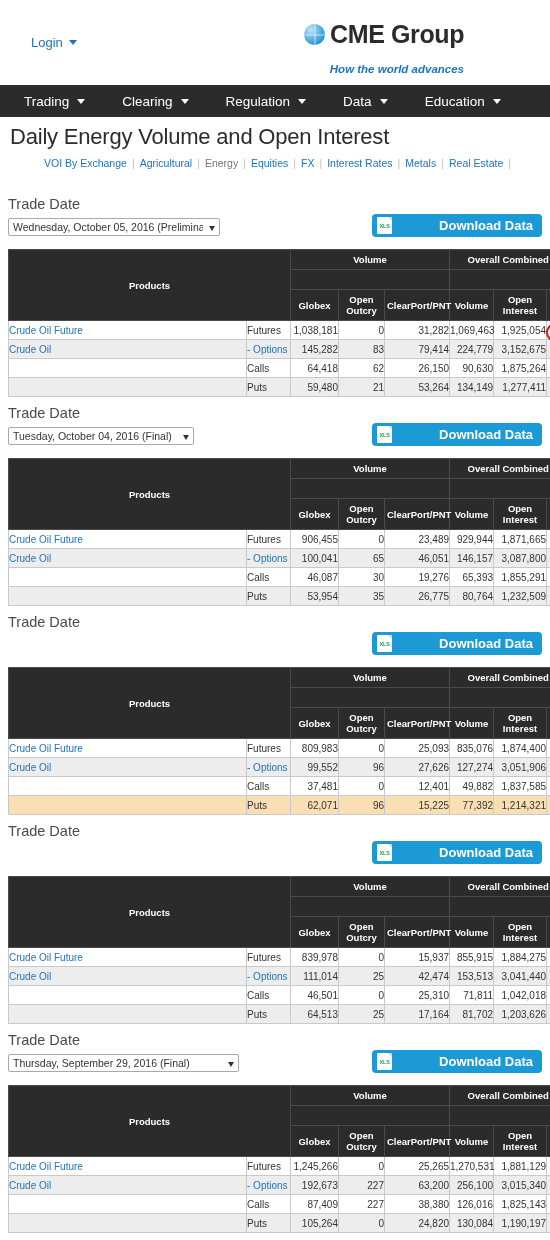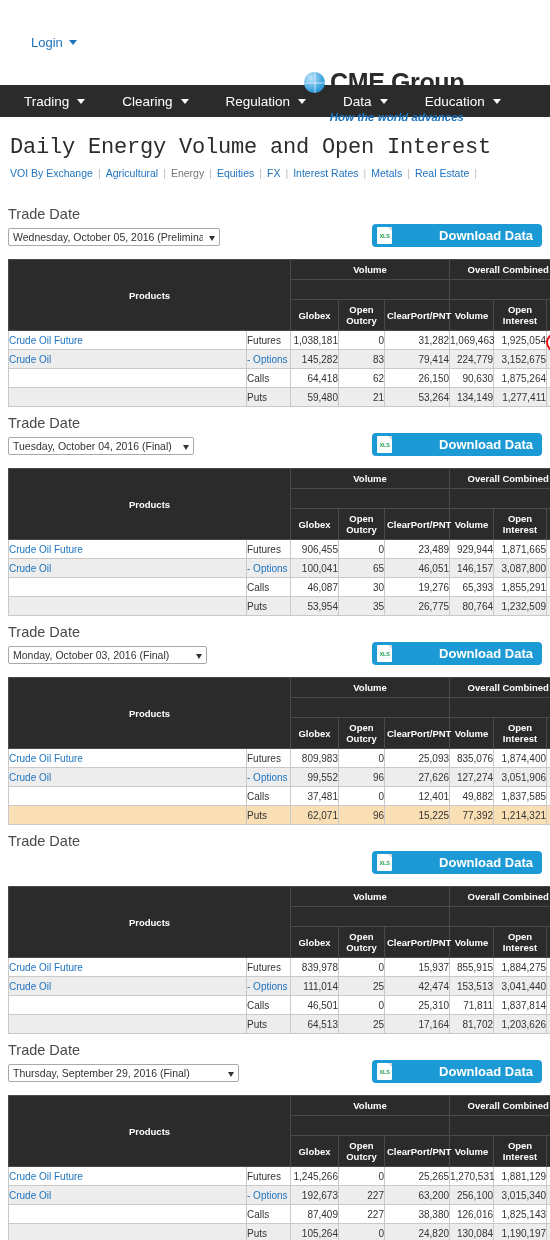--- a/index.html
+++ b/index.html
@@ -39,21 +39,21 @@
     vertical-align: middle;
     position: relative;
     top: -1px;
   }
   .brand {
     position: absolute;
     right: 86px;
     top: 22px;
     text-align: right;
   }
-  .brand-row { display: flex; align-items: center; margin-top: 48px; }
+  .brand-row { display: flex; align-items: center; }
   .globe {
     width: 21px; height: 21px;
     border-radius: 50%;
     background:
       radial-gradient(circle at 32% 28%, #bfe4f7 0%, #7fc5ee 28%, #3aa3dd 62%, #1278b5 100%);
     position: relative;
     margin-right: 5px;
     flex: 0 0 auto;
     overflow: hidden;
   }
@@ -108,31 +108,31 @@
     width: 0; height: 0;
     border-left: 4px solid transparent;
     border-right: 4px solid transparent;
     border-top: 5px solid #ffffff;
   }
 
   
   .page-title {
     font-size: 22px;
     color: #2b2b2b;
-    margin: 18px 0 0 10px;
+    margin: 7px 0 0 10px;
     font-weight: normal;
     letter-spacing: -0.2px;
-    font-family: Liberation Mono, monospace;
   }
   .subnav {
     margin: 6px 0 0 10px;
     font-size: 10.5px;
     color: #1e73be;
     white-space: nowrap;
     line-height: 14px;
+    text-align: center;
   }
   .subnav a { color: #1e73be; text-decoration: none; cursor: pointer; }
   .subnav a.current { color: #767676; cursor: default; }
   .subnav .sep { color: #bdbdbd; padding: 0 5px; }
 
   
   .section { margin-top: 14px; }
   .section.tight { margin-top: 8px; }
   .trade-date-label {
     font-size: 14.5px;
@@ -488,21 +488,21 @@
               <td class="num">26,775</td>
               <td class="num">80,764</td>
               <td class="num">1,232,509</td>
               <td class="num">18,188</td>
             </tr>
           </tbody>
         </table>
       </div>
       <div class="section tight">
         <div class="trade-date-label">Trade Date</div>
-        <div class="controls"><span class="select-wrap"><select class="date-select" style="width:199px"><option>Monday, October 03, 2016 (Final)</option></select><span class="arrow"></span></span><div class="download-btn">
+        <div class="controls"><div class="download-btn">
             <span class="xls-icon">
               <span>XLS</span>
             </span>
             <span class="download-label">Download Data</span>
           </div></div>
         <table class="voi">
           <colgroup>
             <col class="c-prod">
             <col class="c-type">
             <col class="c-glx">
@@ -634,21 +634,21 @@
               <td class="num">3,041,440</td>
               <td class="num">26,100</td>
             </tr>
             <tr class="">
               <td class="prod"></td>
               <td class="type">Calls</td>
               <td class="num">46,501</td>
               <td class="num">0</td>
               <td class="num">25,310</td>
               <td class="num">71,811</td>
-              <td class="num">1,837,814</td>
+              <td class="num">1,042,018</td>
               <td class="num">12,671</td>
             </tr>
             <tr class="alt">
               <td class="prod"></td>
               <td class="type">Puts</td>
               <td class="num">64,513</td>
               <td class="num">25</td>
               <td class="num">17,164</td>
               <td class="num">81,702</td>
               <td class="num">1,203,626</td>

